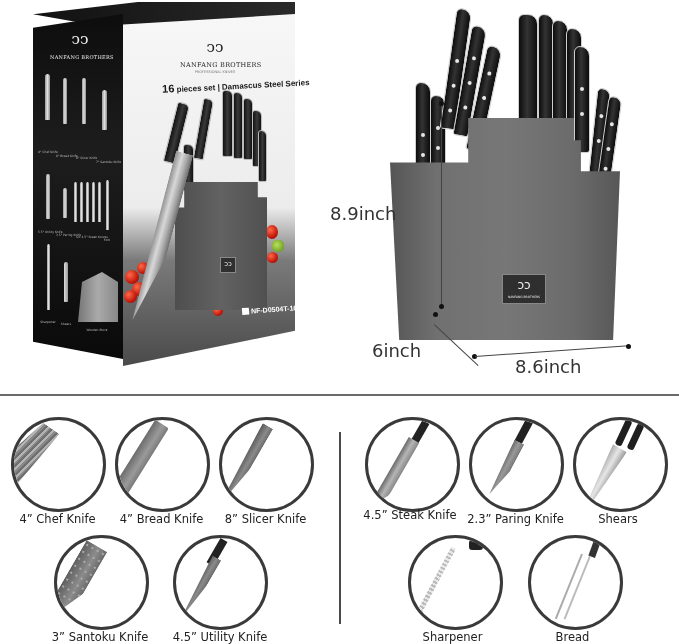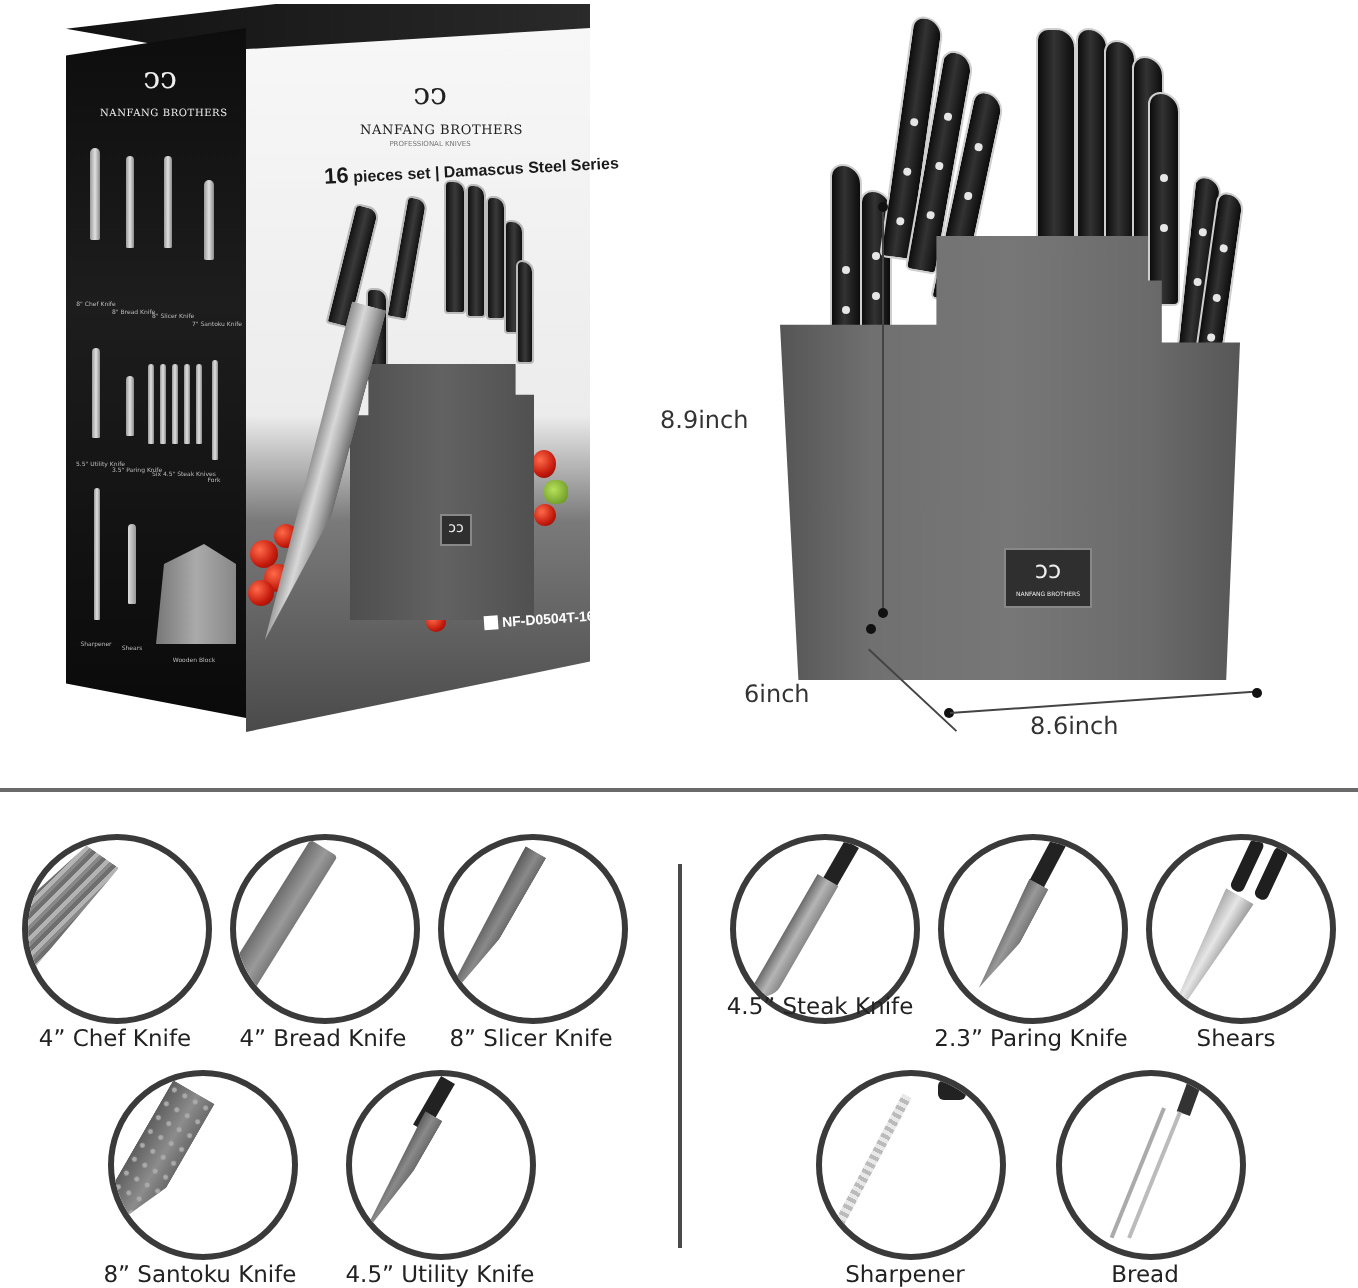--- a/index.html
+++ b/index.html
@@ -26,21 +26,21 @@
   .handle{background:linear-gradient(90deg,#111,#3a3a3a 50%,#111);border:1px solid #bbb;border-radius:3px 6px 2px 2px;}
   .tomato{border-radius:50%;background:radial-gradient(circle at 35% 35%,#ff6a4a,#c41a0c 60%,#7a0a04);}
   .model-tag{font-size:7px;font-weight:bold;color:#fff;white-space:nowrap;transform:rotate(-4deg);font-family:"Liberation Sans",sans-serif;}
   .model-tag .sq{display:inline-block;width:7px;height:7px;background:#fff;margin-right:2px;vertical-align:-1px;}
   
   .kb-body{background:linear-gradient(90deg,#555,#707070 20%,#777 50%,#6b6b6b 80%,#575757);}
   .kb-knife{background:linear-gradient(90deg,#0c0c0c,#333 45%,#0c0c0c);border:1.5px solid #cfcfcf;border-radius:6px 10px 3px 3px;}
   .rivet{width:4px;height:4px;border-radius:50%;background:#e6e6e6;position:absolute;left:50%;margin-left:-2px;}
   .dim-line{background:#444;}
   .dim-dot{width:5px;height:5px;border-radius:50%;background:#111;position:absolute;}
-  .dim-text{font-size:12px;color:#333;font-family:"DejaVu Sans",sans-serif;white-space:nowrap;}
+  .dim-text{font-size:18px;color:#333;font-family:"DejaVu Sans",sans-serif;white-space:nowrap;}
   .logo-plate{background:#2f2f2f;border:1px solid #888;color:#eee;font-size:13px;text-align:center;}
   
   .hline{left:0;top:394px;width:679px;height:2px;background:#6a6a6a;}
   .vline{left:339px;top:432px;width:2px;height:192px;background:#4a4a4a;}
   .circle{width:89px;height:89px;border:3px solid #3a3a3a;border-radius:50%;overflow:hidden;background:#fff;}
   .label{font-size:11.5px;color:#222;text-align:center;white-space:nowrap;font-family:"DejaVu Sans",sans-serif;}
   .item-blade{position:absolute;transform-origin:top center;}
 </style>
 </head>
 <body>
@@ -202,36 +202,36 @@
   <div class="abs label" style="left:109px;top:112px;width:105px;">4” Bread Knife</div>
 
   <div class="abs circle" style="left:219px;top:17px;">
     <div class="item-blade" style="left:40px;top:6px;width:12px;height:92px;transform:rotate(30deg);background:linear-gradient(90deg,#5a5a5a,#8a8a8a 60%,#6a6a6a);clip-path:polygon(0 0,100% 0,100% 50%,30% 100%);"></div>
   </div>
   <div class="abs label" style="left:213px;top:112px;width:105px;">8” Slicer Knife</div>
 
   <div class="abs circle" style="left:54px;top:135px;">
     <div class="item-blade" style="left:28px;top:8px;width:24px;height:80px;transform:rotate(30deg);background:radial-gradient(circle,#aaa 1px,transparent 1.5px) 0 0/6px 8px,linear-gradient(90deg,#5e5e5e,#8c8c8c 60%,#6a6a6a);clip-path:polygon(0 0,100% 0,100% 60%,40% 100%,0 90%);"></div>
   </div>
-  <div class="abs label" style="left:40px;top:230px;width:120px;">8” Santoku Knife</div>
+  <div class="abs label" style="left:40px;top:230px;width:120px;">3” Santoku Knife</div>
 
   <div class="abs circle" style="left:173px;top:135px;">
     <div class="item-blade" style="left:44px;top:2px;width:8px;height:28px;transform:rotate(30deg);background:#222;"></div>
     <div class="item-blade" style="left:36px;top:20px;width:10px;height:70px;transform:rotate(30deg);background:linear-gradient(90deg,#5e5e5e,#8a8a8a,#6a6a6a);clip-path:polygon(0 0,100% 0,100% 40%,40% 100%);"></div>
   </div>
   <div class="abs label" style="left:160px;top:230px;width:120px;">4.5” Utility Knife</div>
 </div>
 
 <div class="abs" style="left:340px;top:400px;width:339px;height:244px;">
 
   <div class="abs circle" style="left:25px;top:17px;">
     <div class="item-blade" style="left:54px;top:2px;width:8px;height:24px;transform:rotate(30deg);background:#222;"></div>
     <div class="item-blade" style="left:40px;top:20px;width:12px;height:68px;transform:rotate(30deg);background:linear-gradient(90deg,#6a6a6a,#b5b5b5 50%,#888);border-radius:0 0 10px 2px;"></div>
   </div>
-  <div class="abs label" style="left:15px;top:96px;width:110px;">4.5” Steak Knife</div>
+  <div class="abs label" style="left:15px;top:108px;width:110px;">4.5” Steak Knife</div>
 
   <div class="abs circle" style="left:129px;top:17px;">
     <div class="item-blade" style="left:54px;top:0;width:8px;height:26px;transform:rotate(28deg);background:#222;"></div>
     <div class="item-blade" style="left:42px;top:22px;width:11px;height:60px;transform:rotate(28deg);background:linear-gradient(90deg,#6a6a6a,#999,#777);clip-path:polygon(0 0,100% 0,100% 50%,30% 100%);"></div>
   </div>
   <div class="abs label" style="left:118px;top:112px;width:115px;">2.3” Paring Knife</div>
 
   <div class="abs circle" style="left:233px;top:17px;">
     <div class="item-blade" style="left:50px;top:0;width:7px;height:28px;transform:rotate(25deg);background:#1f1f1f;border-radius:3px;"></div>
     <div class="item-blade" style="left:62px;top:4px;width:7px;height:28px;transform:rotate(25deg);background:#1f1f1f;border-radius:3px;"></div>

